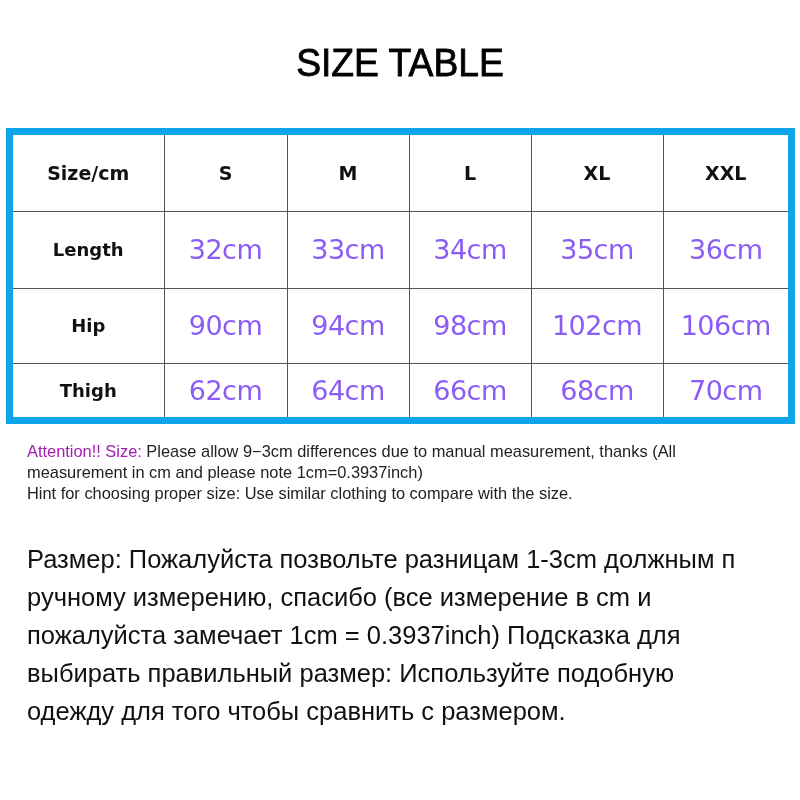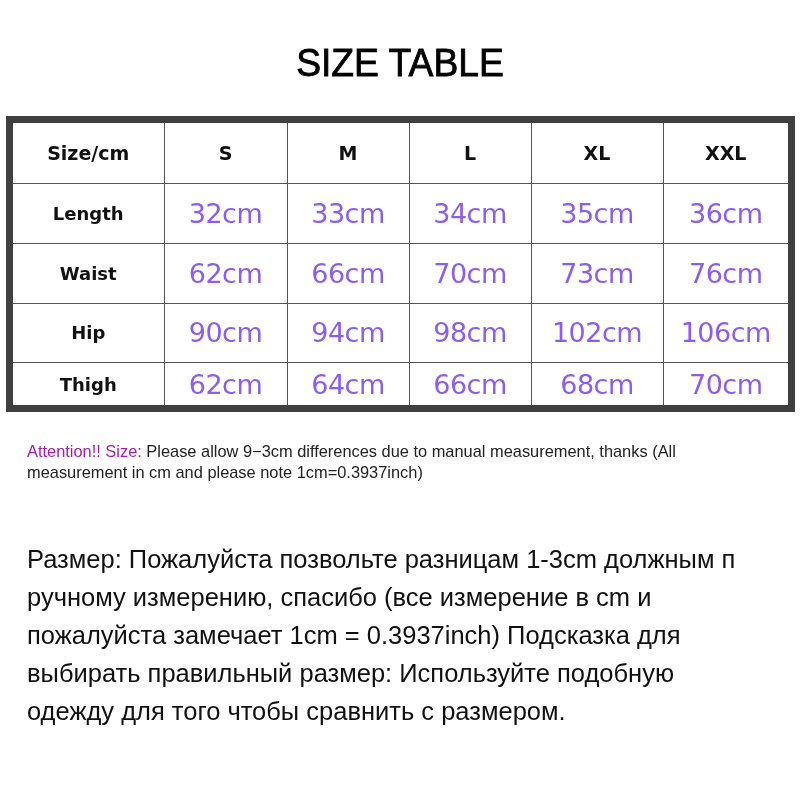--- a/index.html
+++ b/index.html
@@ -25,24 +25,24 @@
       font-size: 38px;
       font-weight: normal;
       letter-spacing: 0px;
       transform: scaleX(0.98);
       -webkit-text-stroke: 0.8px #000;
       color: #000;
     }
     .table-wrap {
       position: absolute;
       left: 6px;
-      top: 116px;
+      top: 128px;
       width: 775px;
       height: 282px;
-      border: 7px solid #404040;
+      border: 7px solid #0ea5e9;
       background: #fff;
     }
     table.size-table {
       border-collapse: collapse;
       width: 775px;
       height: 282px;
       table-layout: fixed;
     }
     table.size-table td {
       border: 1.5px solid #555;
@@ -125,28 +125,20 @@
     </tr>
     <tr style="height:57px">
       <td class="rowlabel">Length</td>
       <td class="val">32cm</td>
       <td class="val">33cm</td>
       <td class="val">34cm</td>
       <td class="val">35cm</td>
       <td class="val">36cm</td>
     </tr>
     <tr style="height:56px">
-      <td class="rowlabel">Waist</td>
-      <td class="val">62cm</td>
-      <td class="val">66cm</td>
-      <td class="val">70cm</td>
-      <td class="val">73cm</td>
-      <td class="val">76cm</td>
-    </tr>
-    <tr style="height:56px">
       <td class="rowlabel">Hip</td>
       <td class="val">90cm</td>
       <td class="val">94cm</td>
       <td class="val">98cm</td>
       <td class="val">102cm</td>
       <td class="val">106cm</td>
     </tr>
     <tr style="height:40px">
       <td class="rowlabel">Thigh</td>
       <td class="val">62cm</td>
@@ -155,20 +147,21 @@
       <td class="val">68cm</td>
       <td class="val">70cm</td>
     </tr>
   </tbody>
     </table>
 </div>
 
 <div class="notes">
   <div><span class="attention">Attention!! Size:</span><span> Please allow 9−3cm differences due to manual measurement, thanks (All</span></div>
   <div>measurement in cm and please note 1cm=0.3937inch)</div>
+  <div>Hint for choosing proper size: Use similar clothing to compare with the size.</div>
 </div>
 
 <div class="russian">
   <div>Размер: Пожалуйста позвольте разницам 1-3cm должным п</div>
   <div>ручному измерению, спасибо (все измерение в cm и</div>
   <div>пожалуйста замечает 1cm = 0.3937inch) Подсказка для</div>
   <div>выбирать правильный размер: Используйте подобную</div>
   <div>одежду для того чтобы сравнить с размером.</div>
 </div>
 

